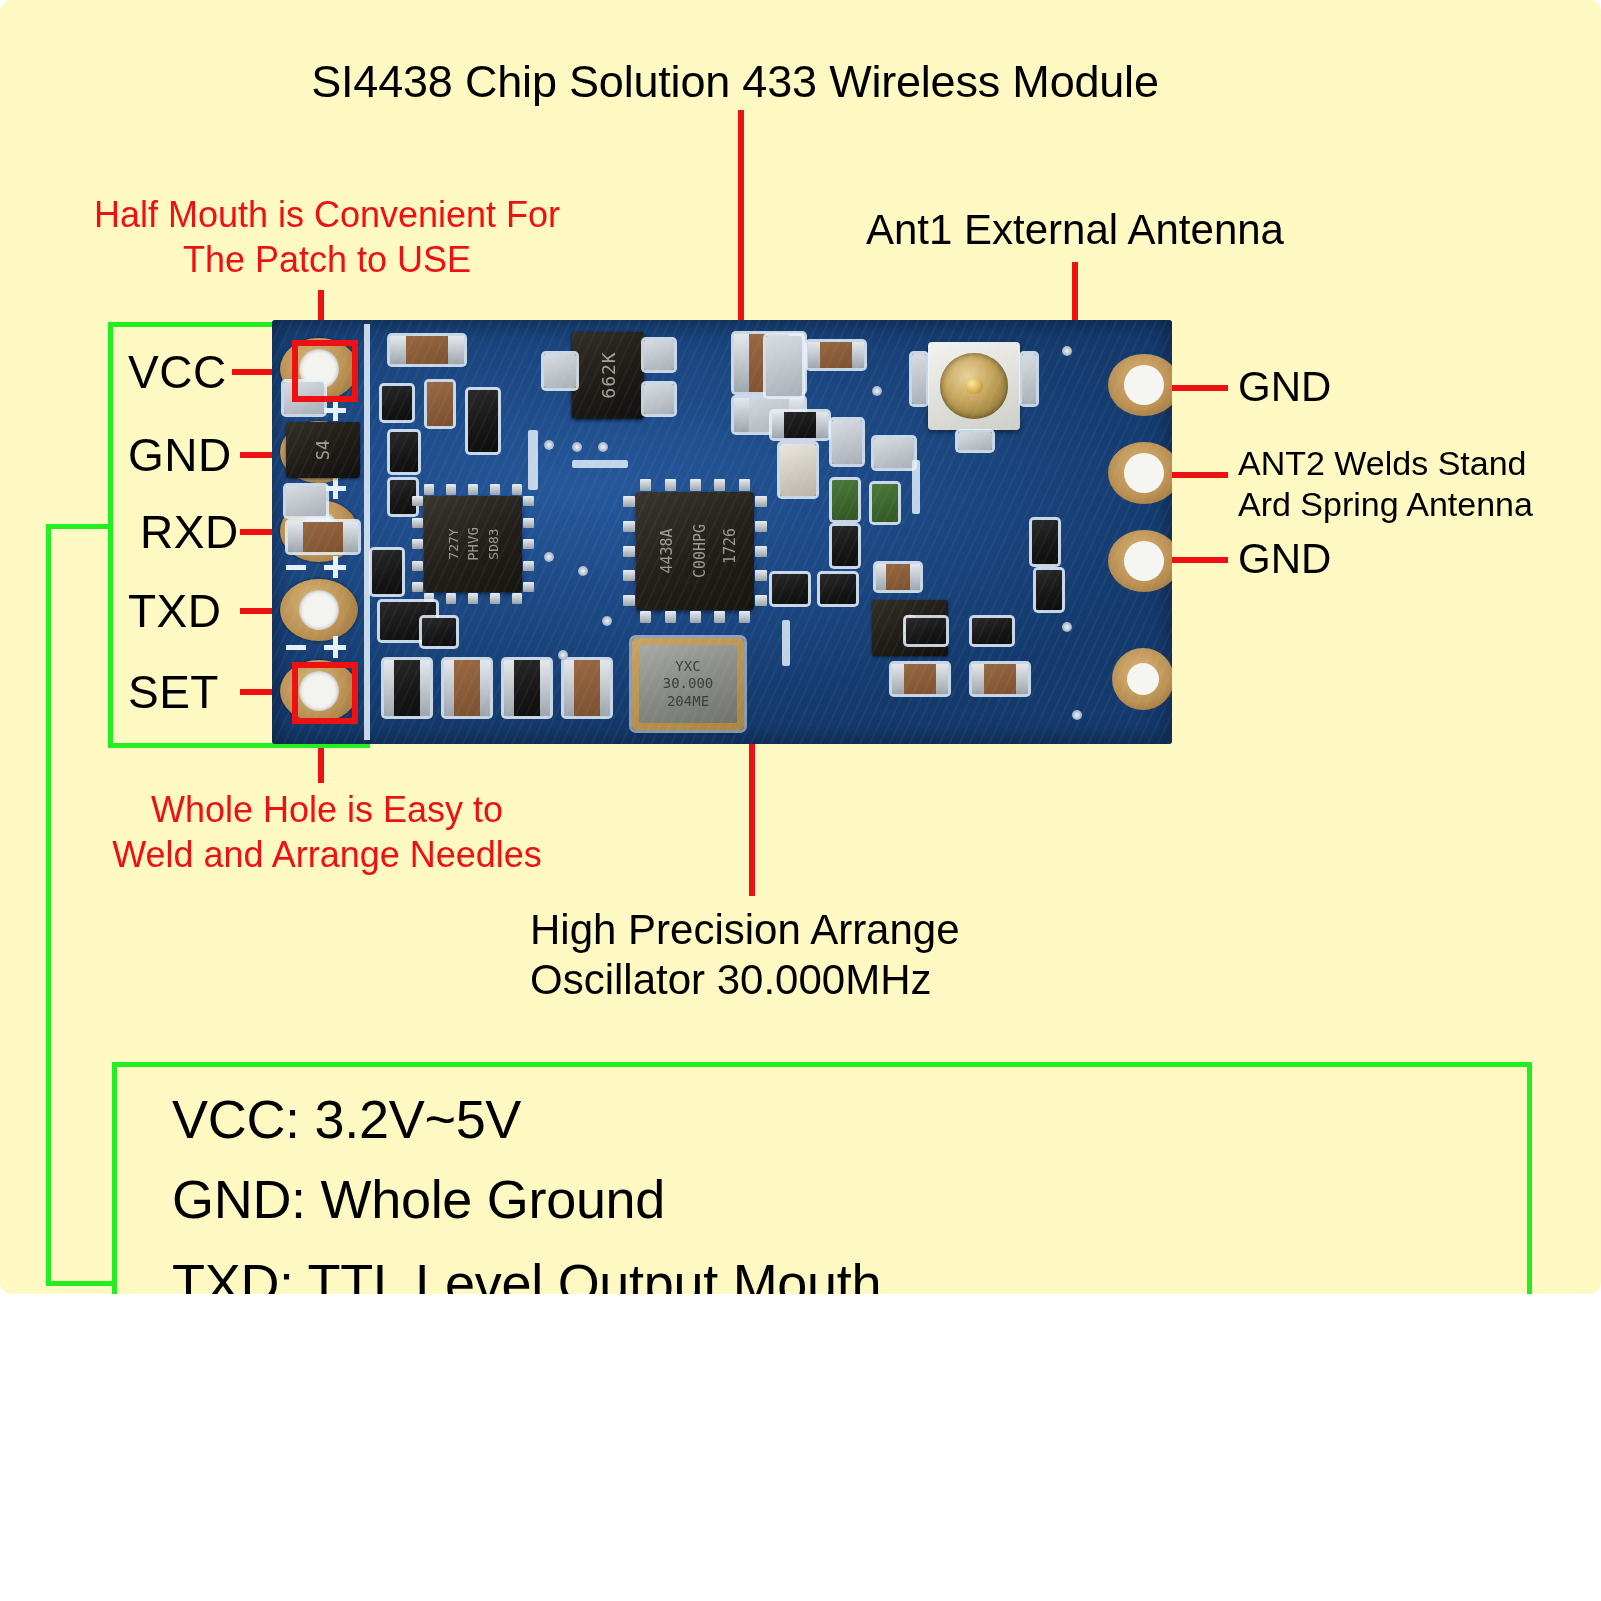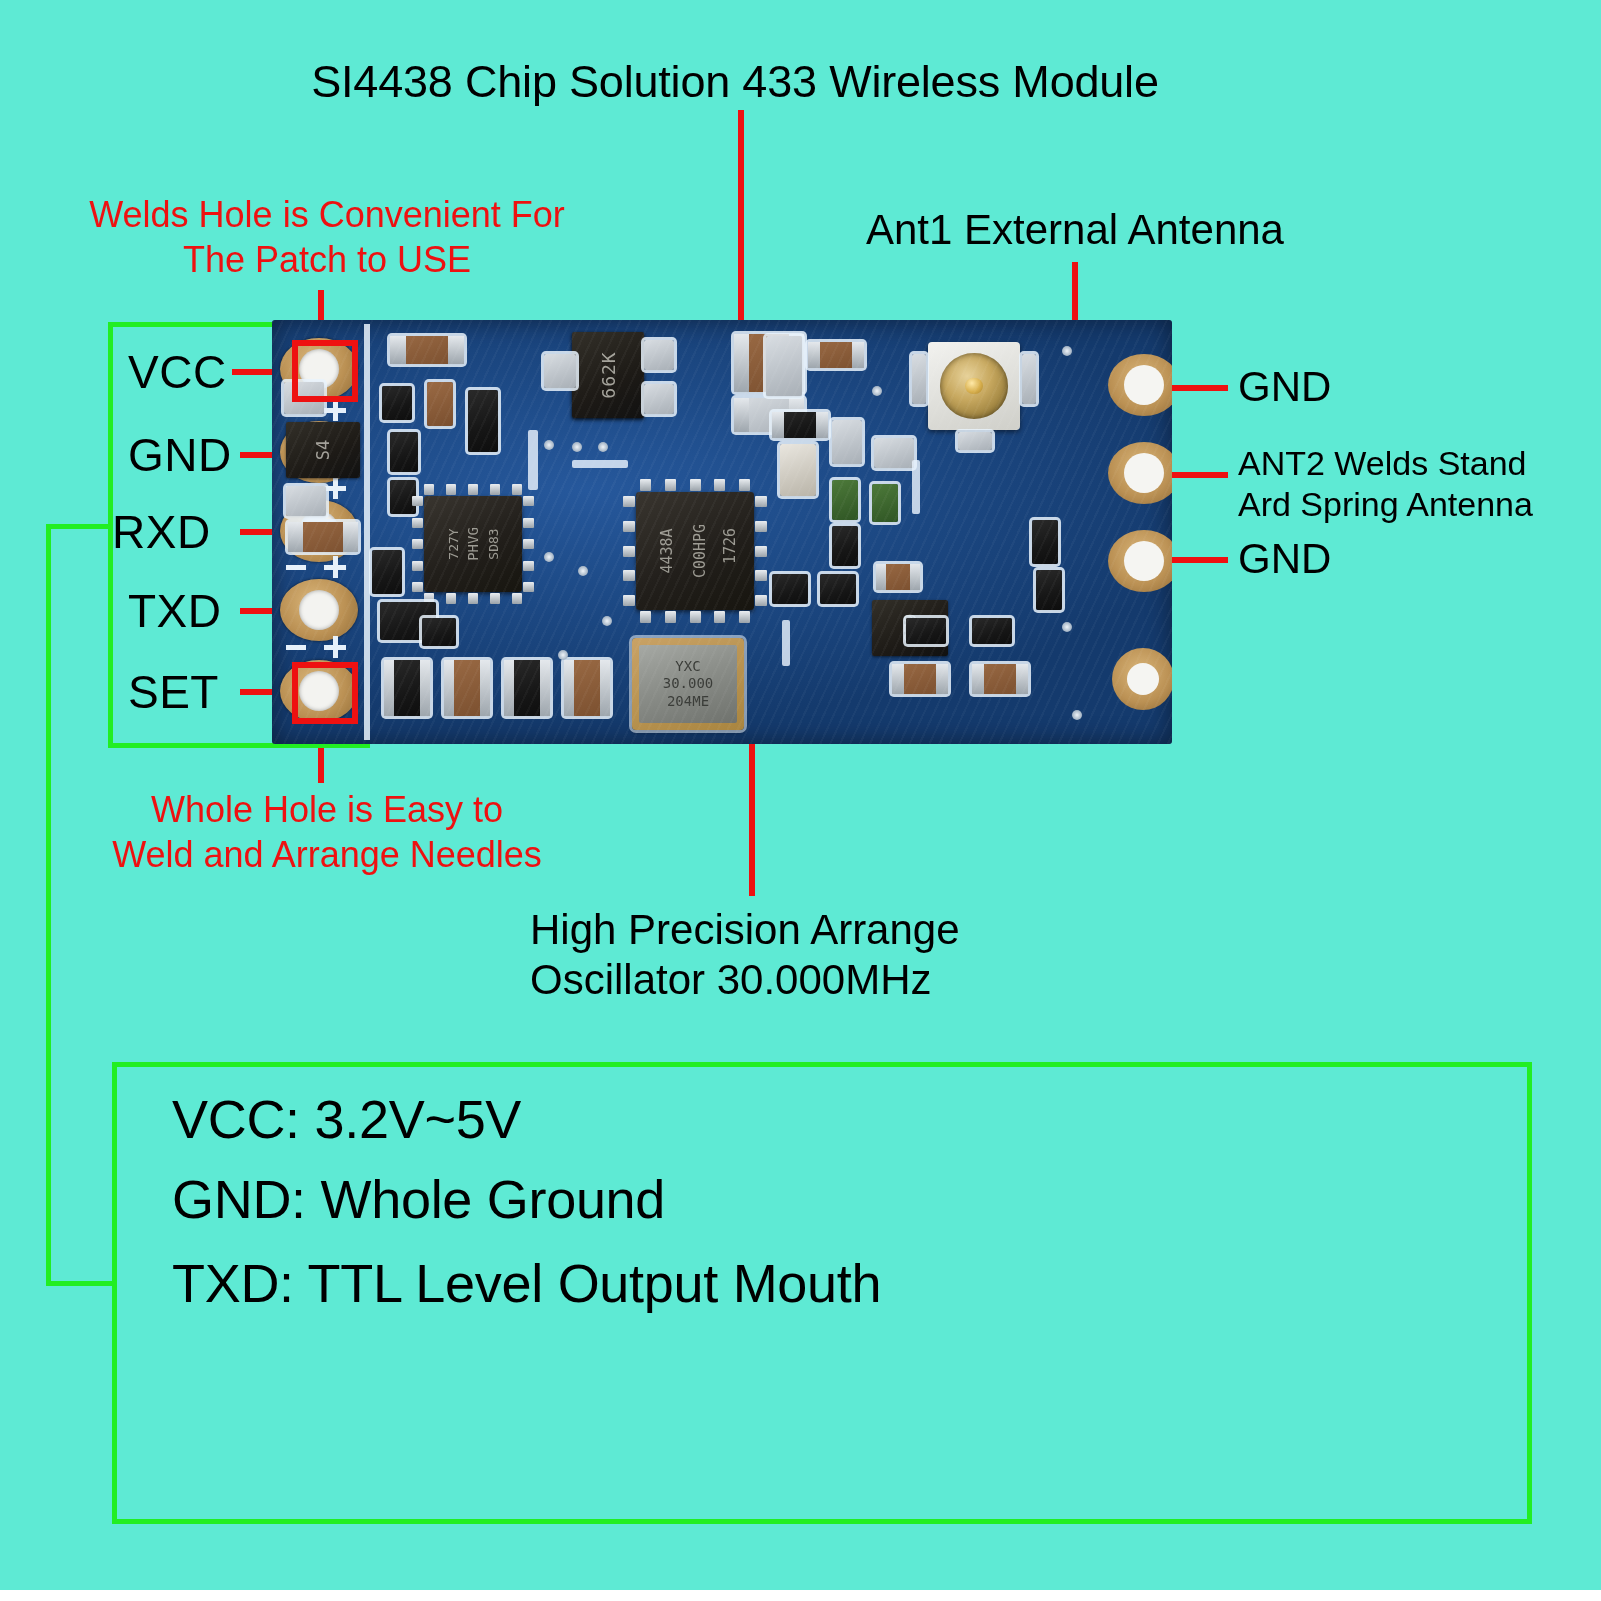--- a/index.html
+++ b/index.html
@@ -7,23 +7,24 @@
     padding: 0;
     background: #ffffff;
   }
   body {
     font-family: "Liberation Sans", sans-serif;
     -webkit-font-smoothing: antialiased;
   }
   #stage {
     position: relative;
     width: 1601px;
-    height: 1590px;
-    background: #5eead4;
+    height: 1294px;
+    background: #fef9c3;
     overflow: hidden;
+    border-radius: 12px;
   }
 
   
   .ann {
     position: absolute;
     white-space: pre;
     line-height: 1.18;
     color: #000000;
   }
   .ann.red { color: #ee1111; }
@@ -296,21 +297,21 @@
   }
 </style>
 </head>
 <body>
 
 <div id="stage">
 
   <div class="ann center title" style="left:300px; top:55px; width:870px;">SI4438 Chip Solution 433 Wireless Module</div>
   <div class="lead lead-v" style="left:738px; top:110px; height:415px;"></div>
 
-  <div class="ann center redcallout red" style="left:62px; top:192px; width:530px;">Welds Hole is Convenient For
+  <div class="ann center redcallout red" style="left:62px; top:192px; width:530px;">Half Mouth is Convenient For
 The Patch to USE</div>
   <div class="lead lead-v" style="left:318px; top:290px; height:70px;"></div>
 
   <div class="ann center redcallout red" style="left:62px; top:787px; width:530px;">Whole Hole is Easy to
 Weld and Arrange Needles</div>
   <div class="lead lead-v" style="left:318px; top:705px; height:78px;"></div>
 
   <div class="ann center callout" style="left:830px; top:205px; width:490px;">Ant1 External Antenna</div>
   <div class="lead lead-v" style="left:1072px; top:262px; height:122px;"></div>
 
@@ -333,21 +334,21 @@
   <div class="gline gline-h" style="left:46px; top:524px; width:64px;"></div>
   <div class="gline gline-v" style="left:46px; top:524px; height:762px;"></div>
   <div class="gline gline-h" style="left:46px; top:1281px; width:68px;"></div>
 
   <div class="ann left pinlabel" style="left:128px; top:345px;">VCC</div>
   <div class="lead lead-h" style="left:232px; top:369px; width:62px;"></div>
 
   <div class="ann left pinlabel" style="left:128px; top:428px;">GND</div>
   <div class="lead lead-h" style="left:240px; top:452px; width:54px;"></div>
 
-  <div class="ann left pinlabel" style="left:112px; top:505px;">RXD</div>
+  <div class="ann left pinlabel" style="left:140px; top:505px;">RXD</div>
   <div class="lead lead-h" style="left:240px; top:529px; width:54px;"></div>
 
   <div class="ann left pinlabel" style="left:128px; top:584px;">TXD</div>
   <div class="lead lead-h" style="left:240px; top:608px; width:54px;"></div>
 
   <div class="ann left pinlabel" style="left:128px; top:665px;">SET</div>
   <div class="lead lead-h" style="left:240px; top:689px; width:54px;"></div>
 
   <div id="board">
 

